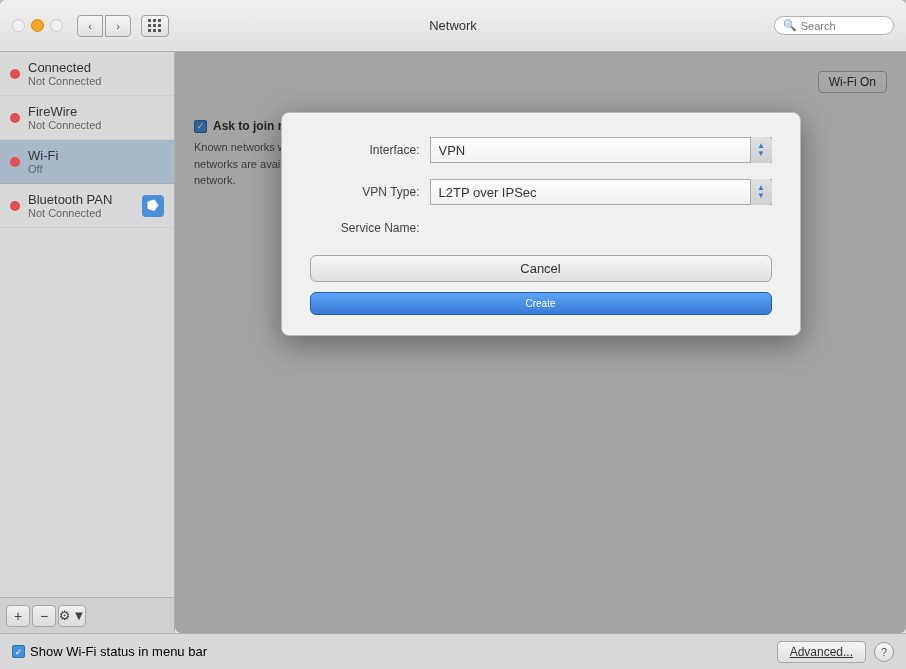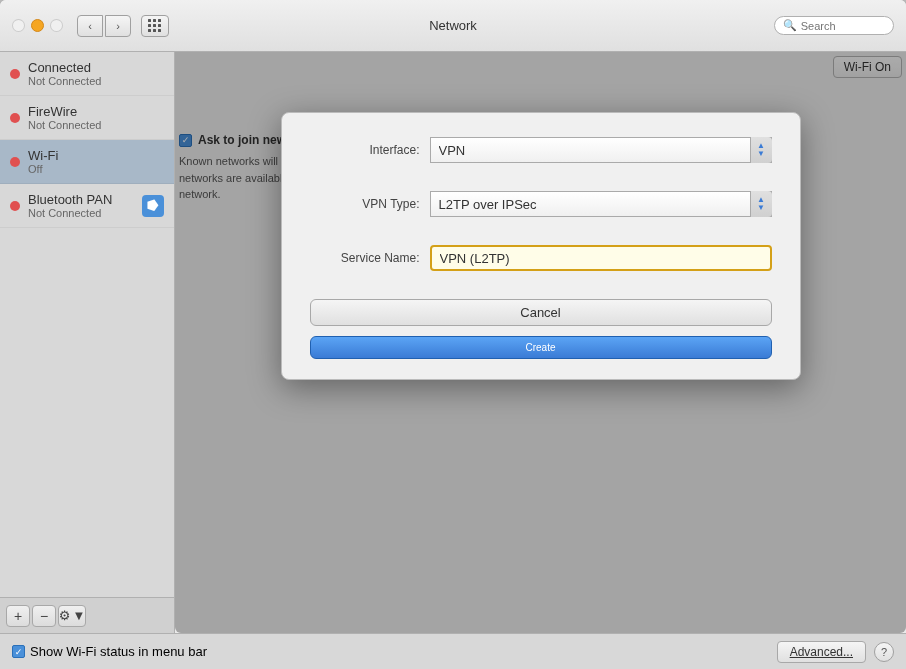--- a/index.html
+++ b/index.html
@@ -235,23 +235,22 @@
     }
     .gear-btn span { font-size: 13px; color: #444; }
     .gear-caret { font-size: 8px; color: #555; }
 
     
     .right-panel {
       flex: 1;
       background: #ebebeb;
       display: flex;
       flex-direction: column;
-      padding: 4px;
+      padding: 19px;
       position: relative;
-      gap: 29px;
     }
 
     .wifi-status-row {
       display: flex;
       align-items: center;
       justify-content: flex-end;
       margin-bottom: 16px;
     }
     .wifi-status-badge {
       background: linear-gradient(to bottom, #f5f5f5, #e8e8e8);
@@ -365,21 +364,21 @@
     .modal-title {
       font-size: 13px;
       color: #333;
       text-align: center;
       margin-bottom: 20px;
     }
 
     .modal-field {
       display: flex;
       align-items: center;
-      margin-bottom: 28px;
+      margin-bottom: 16px;
     }
     .modal-label {
       width: 110px;
       text-align: right;
       font-size: 12px;
       color: #444;
       margin-right: 10px;
       flex-shrink: 0;
     }
     .modal-select-wrapper {
@@ -580,21 +579,20 @@
               </select>
               <div class="modal-select-stepper">
                 <span class="stepper-up">▲</span>
                 <span class="stepper-dn">▼</span>
               </div>
             </div>
           </div>
 
           <div class="modal-field">
             <span class="modal-label">Service Name:</span>
-            <input class="modal-input" type="text" value="VPN (L2TP)" style="">
           </div>
 
           <div class="modal-buttons">
             <button class="btn-cancel">Cancel</button>
             <button class="btn-create">Create</button>
           </div>
         </div>
       </div>
     </div>
   </div>

